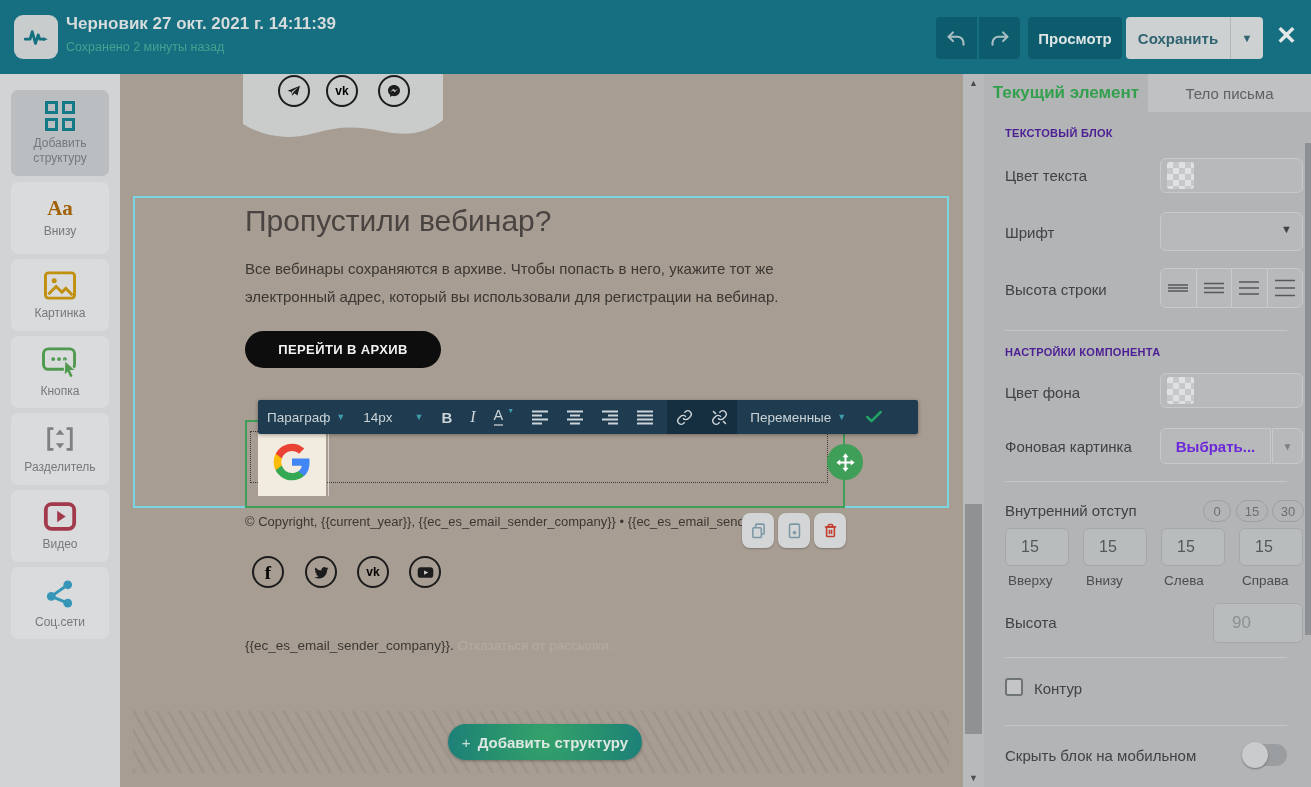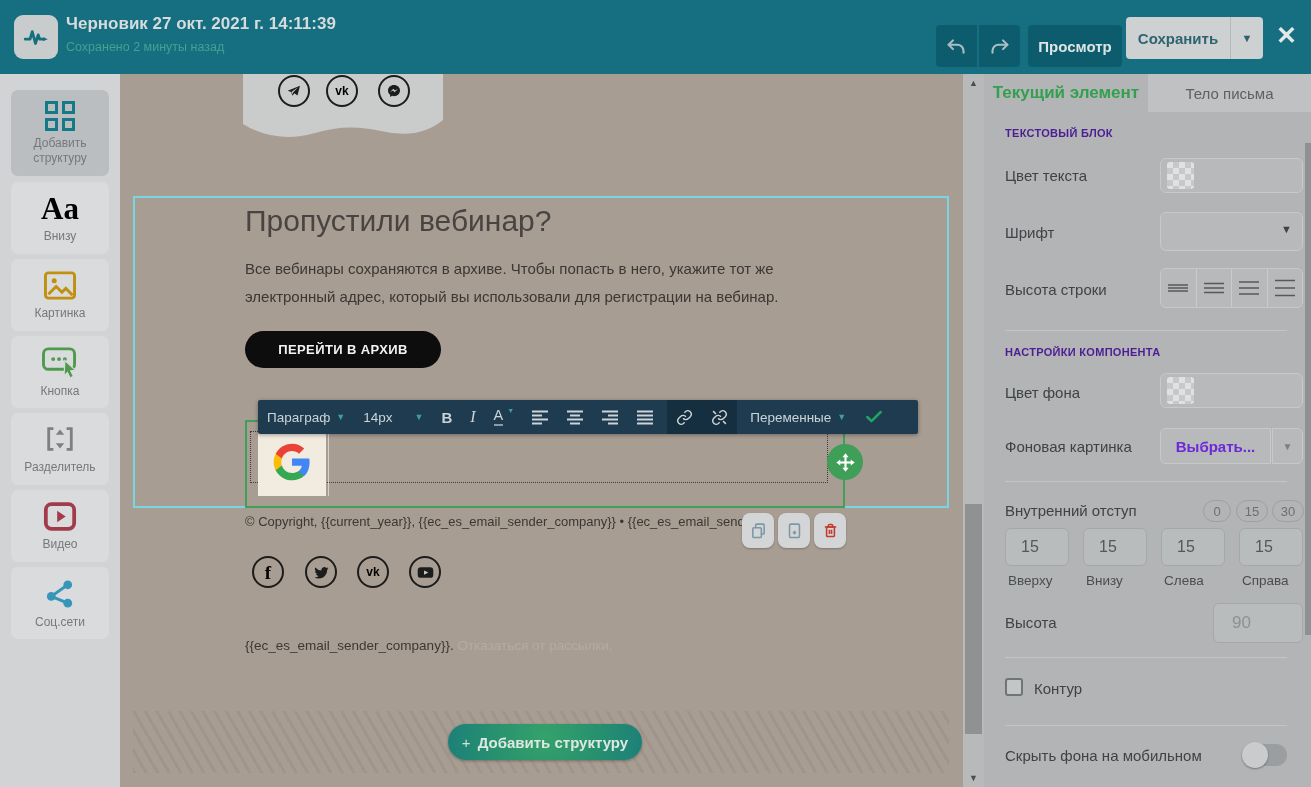--- a/index.html
+++ b/index.html
@@ -4,37 +4,37 @@
 <style>
   * { margin:0; padding:0; box-sizing:border-box; }
   html,body { width:1311px; height:787px; overflow:hidden; font-family:"Liberation Sans",sans-serif; background:#b2b4b5; }
   .abs { position:absolute; }
 
   
   #header { position:absolute; left:0; top:0; width:1311px; height:74px; background:#166f81; z-index:50; }
   #logo { position:absolute; left:14px; top:15px; width:44px; height:44px; background:#c9cccd; border-radius:9px; display:flex; align-items:center; justify-content:center; }
   #hdr-title { position:absolute; left:66px; top:14px; font-size:17px; font-weight:bold; color:#d6dbdc; }
   #hdr-sub { position:absolute; left:66px; top:40px; font-size:12.5px; color:#43a18f; }
-  .hdr-btn { position:absolute; top:17px; height:42px; background:#0d5c6d; border-radius:4px; display:flex; align-items:center; justify-content:center; cursor:pointer;margin-top:8px; }
+  .hdr-btn { position:absolute; top:17px; height:42px; background:#0d5c6d; border-radius:4px; display:flex; align-items:center; justify-content:center; cursor:pointer; }
   #btn-undo { left:936px; width:41px; border-radius:4px 0 0 4px; }
   #btn-redo { left:979px; width:41px; border-radius:0 4px 4px 0; }
   #btn-preview { left:1028px; width:94px; color:#dde4e4; font-size:15px; font-weight:bold; }
   #btn-save-group { position:absolute; left:1126px; top:17px; width:137px; height:42px; background:#cdd1d2; border-radius:4px; display:flex; }
   #btn-save { width:104px; height:42px; display:flex; align-items:center; justify-content:center; color:#2f6370; font-size:15px; font-weight:bold; cursor:pointer; }
   #btn-save-caret { width:33px; height:42px; border-left:1px solid #b3b8b9; display:flex; align-items:center; justify-content:center; color:#2f6370; font-size:11px; cursor:pointer; }
   #btn-close { position:absolute; left:1276px; top:21px; font-size:25px; color:#e4e8e8; cursor:pointer; font-weight:bold; }
 
   
   #sidebar { position:absolute; left:0; top:74px; width:120px; height:713px; background:#d1d3d4; z-index:20; }
   .side-card { position:absolute; left:11px; width:98px; background:#dadbdc; border-radius:7px; display:flex; flex-direction:column; align-items:center; justify-content:center; gap:5px; cursor:pointer; }
   .side-card.active { background:#babec0; }
   .side-label { font-size:12px; color:#75797c; text-align:center; line-height:1.25; }
   .grid-icon { display:grid; grid-template-columns:13px 13px; grid-template-rows:13px 13px; gap:4px; }
   .grid-icon span { border:3px solid #157a87; }
-  .aa-icon { font-family:"Liberation Serif",serif; font-weight:bold; font-size:31px; color:#000000; line-height:1; }
+  .aa-icon { font-family:"Liberation Serif",serif; font-weight:bold; font-size:21px; color:#a16207; line-height:1; }
 
   
   #canvas { position:absolute; left:120px; top:74px; width:843px; height:713px; background:#a89d92; overflow:hidden; }
   .soc-circle { position:absolute; width:32px; height:32px; border:2.5px solid #1c1c1c; border-radius:50%; display:flex; align-items:center; justify-content:center; color:#000000; }
   #sel-structure { position:absolute; left:13px; top:122px; width:816px; height:312px; border:2px solid #7ad4e2; pointer-events:none; }
   #email-heading { position:absolute; left:125px; top:130px; font-size:30px; color:#494341; font-weight:500; }
   #email-body { position:absolute; left:125px; top:181px; width:592px; font-size:15px; line-height:1.85; color:#3b3733; }
   #btn-archive { position:absolute; left:125px; top:257px; width:196px; height:37px; background:#0d0d0d; border-radius:19px; color:#f2f2f2; font-size:13px; font-weight:bold; letter-spacing:.4px; display:flex; align-items:center; justify-content:center; cursor:pointer; }
 
   
@@ -446,19 +446,19 @@
   <div class="p-label" style="top:540px;">Высота</div>
   <input style="position: absolute; left: 229px; top: 529px; width: 90px; height: 40px; background: rgb(185, 188, 189); border: 1px solid rgb(165, 168, 169); border-radius: 6px; font-size: 17px; color: rgb(141, 145, 148); padding-left: 18px; font-family: &quot;Liberation Sans&quot;, sans-serif;" value="90">
 
   <div class="p-divider" style="top:583px;"></div>
 
   <div id="chk-outline"></div>
   <div class="p-label" style="left:50px;top:606px;">Контур</div>
 
   <div class="p-divider" style="top:651px;"></div>
 
-  <div class="p-label" style="top:673px;">Скрыть фона на мобильном</div>
+  <div class="p-label" style="top:673px;">Скрыть блок на мобильном</div>
   <div id="toggle">
       <div class="knob"></div>
     </div>
 
   <div id="p-scroll-thumb"></div>
 </div>
 
 </body></html>

